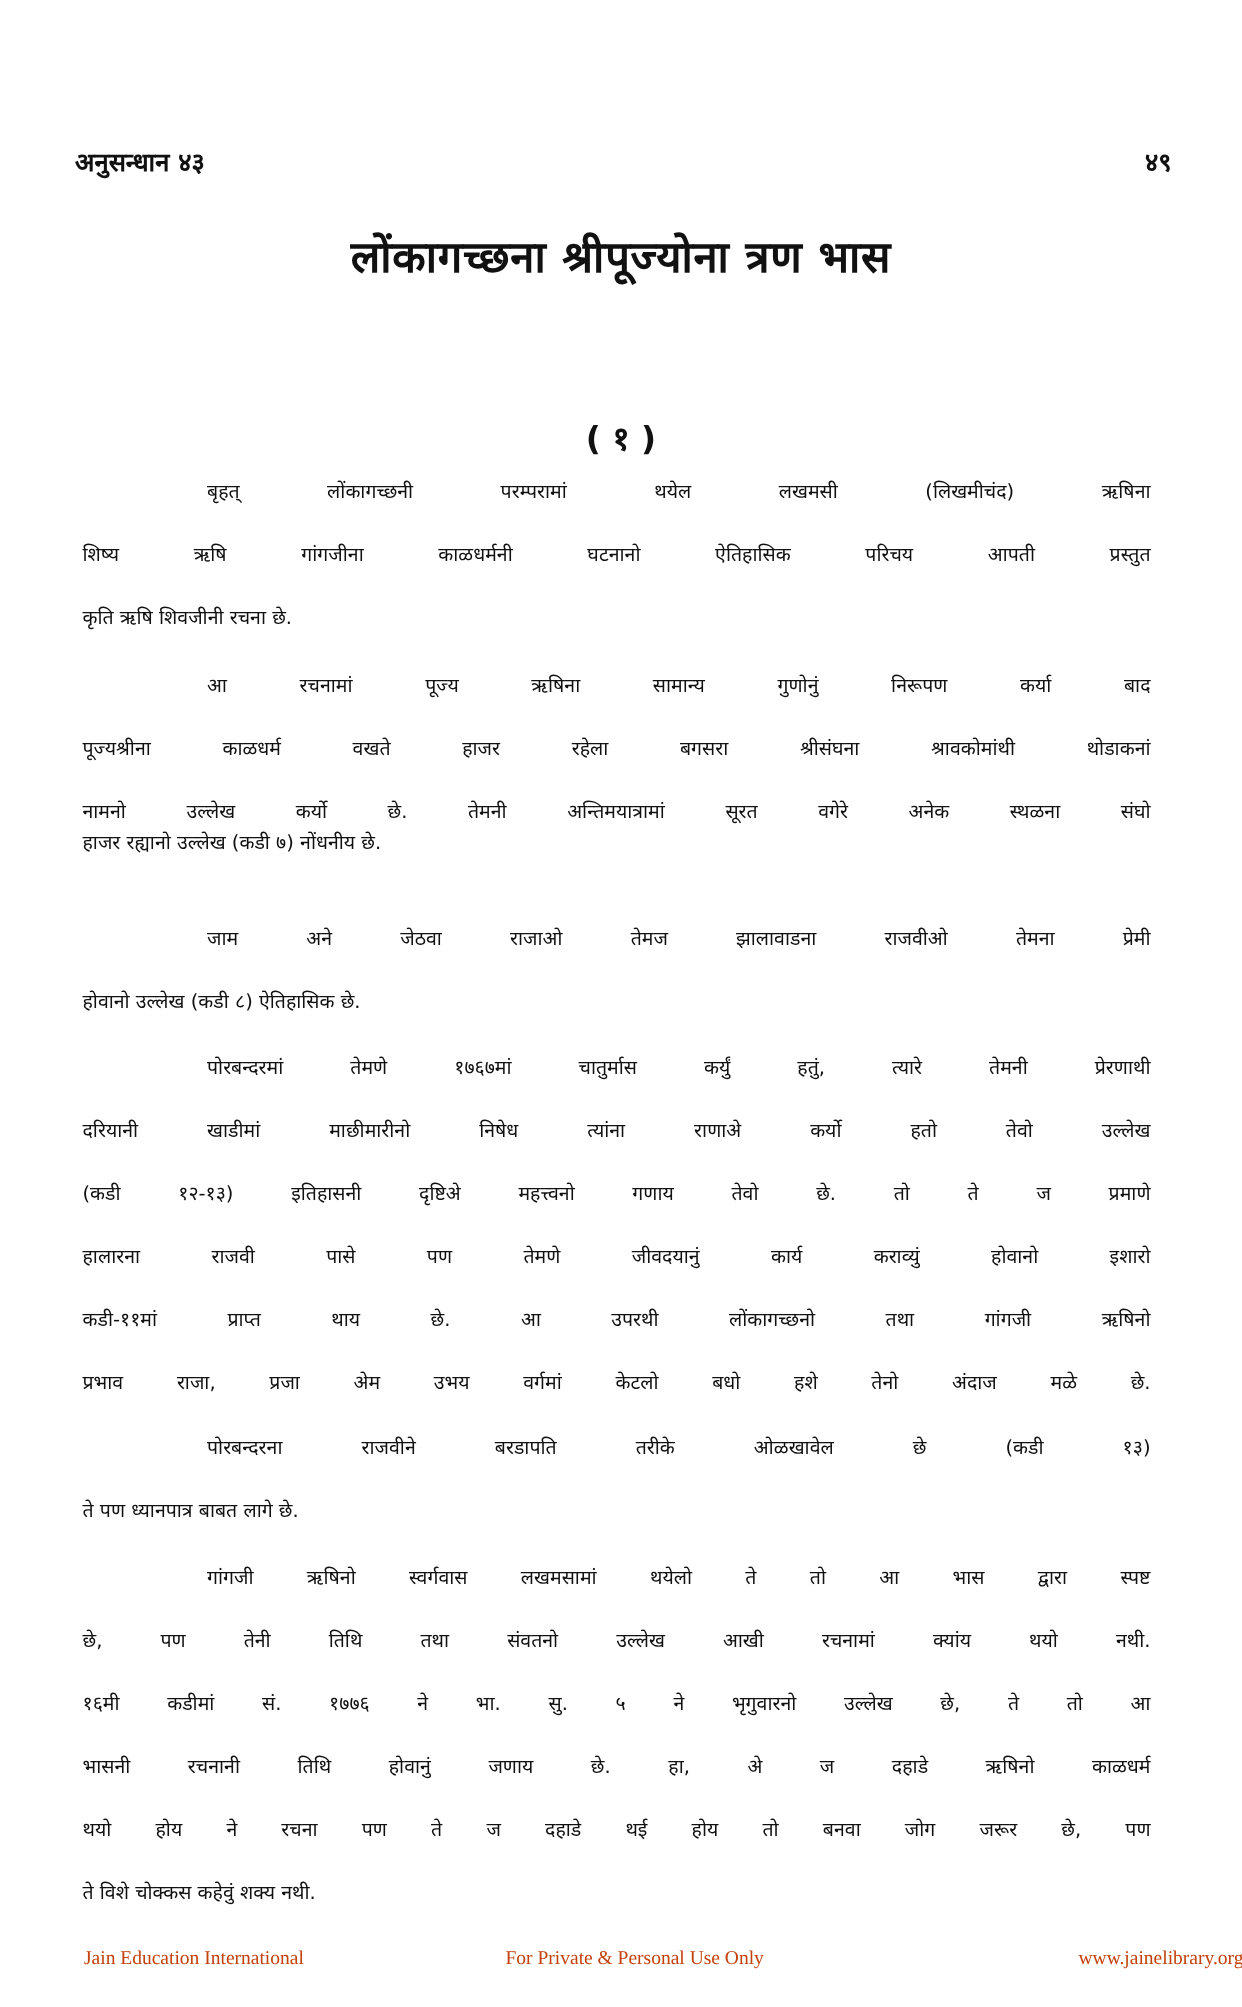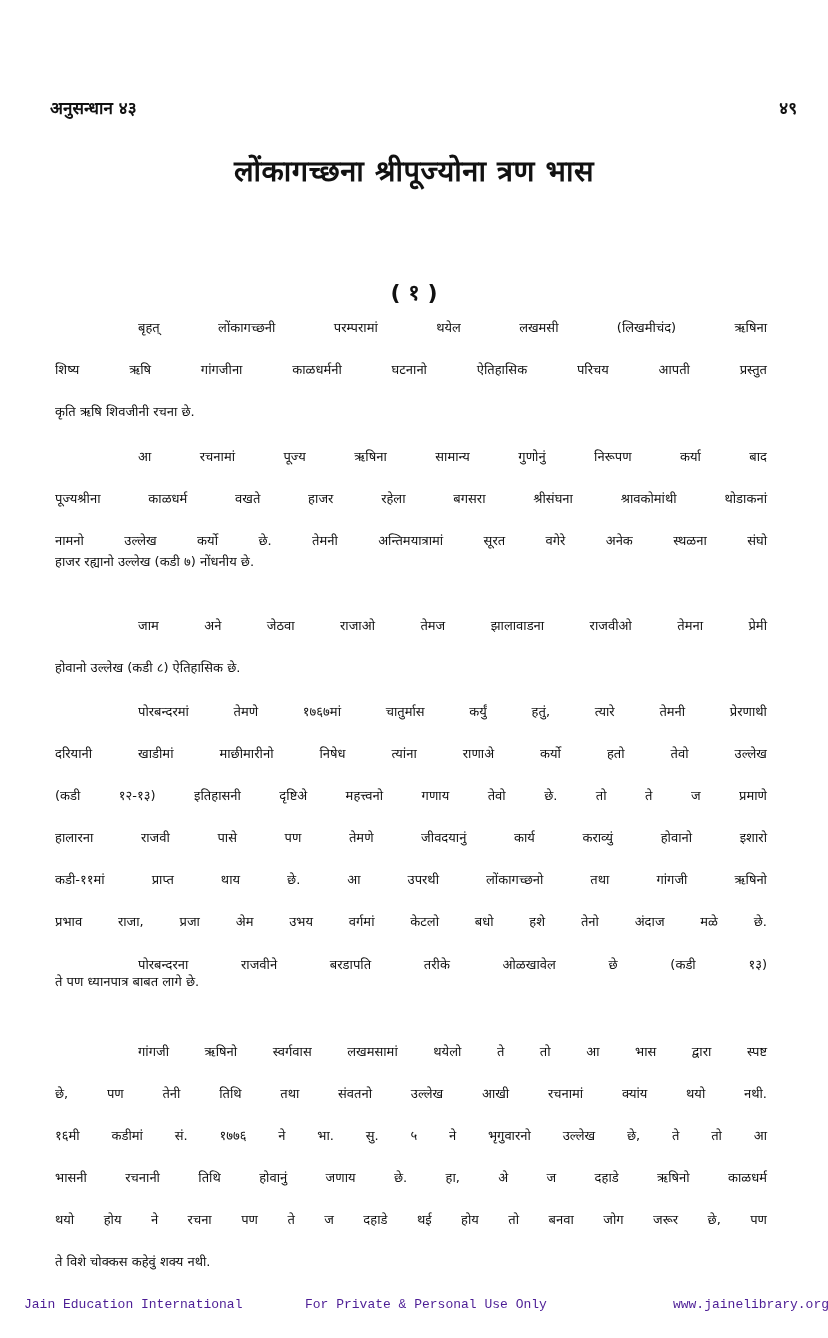--- a/index.html
+++ b/index.html
@@ -1,32 +1,32 @@
 <!DOCTYPE html>
 <html><head>
   <meta charset="utf-8">
   <style>
     html, body { margin: 0; padding: 0; background: #ffffff; }
     body { width: 828px; height: 1338px; position: relative; overflow: hidden;
            font-family: "DejaVu Sans", sans-serif; color: #111111; }
     .page { position: absolute; left: 0; top: 0; width: 828px; height: 1338px; padding-left: 25px; }
     .running-head { position: absolute; top: 96px; font-size: 17px; font-weight: bold; }
     .rh-left { left: 50px; }
-    .rh-right { right: 56px; }
+    .rh-right { right: 72px; }
     .title { position: absolute; top: 150px; left: 0; width: 828px; text-align: center;
              font-size: 29px; font-weight: bold; letter-spacing: 0.5px; }
     .editors { position: absolute; top: 212px; right: 70px; font-size: 21px; font-weight: bold; }
     .section-num { position: absolute; top: 276px; left: 0; width: 828px; text-align: center;
                    font-size: 22px; font-weight: bold; }
     .line { position: absolute; left: 55px; width: 712px; font-size: 13px; white-space: nowrap;
             text-align-last: justify; text-align: justify; }
     .line.indent { left: 138px; width: 629px; }
     .line.last { text-align-last: left; width: auto; }
-    .footer { position: absolute; top: 1297px; font-size: 13px; color: #4c1d95;
-              font-family: Liberation Mono, monospace; }
+    .footer { position: absolute; top: 1297px; font-size: 13px; color: #c2410c;
+              font-family: Liberation Serif, serif; margin-left: 32px; }
     .f-left { left: 24px; }
     .f-mid { left: 305px; }
     .f-right { right: 24px; }
   </style>
 </head>
 <body>
 
 <div class="page">
 
   <div class="running-head rh-left">अनुसन्धान ४३</div>
@@ -57,21 +57,21 @@
     <div class="line indent" style="top:702px">पोरबन्दरमां तेमणे १७६७मां चातुर्मास कर्युं हतुं, त्यारे तेमनी प्रेरणाथी</div>
     <div class="line" style="top:744px">दरियानी खाडीमां माछीमारीनो निषेध त्यांना राणाअे कर्यो हतो तेवो उल्लेख</div>
     <div class="line" style="top:786px">(कडी १२-१३) इतिहासनी दृष्टिअे महत्त्वनो गणाय तेवो छे. तो ते ज प्रमाणे</div>
     <div class="line" style="top:828px">हालारना राजवी पासे पण तेमणे जीवदयानुं कार्य कराव्युं होवानो इशारो</div>
     <div class="line" style="top:870px">कडी-११मां प्राप्त थाय छे. आ उपरथी लोंकागच्छनो तथा गांगजी ऋषिनो</div>
     <div class="line" style="top:912px">प्रभाव राजा, प्रजा अेम उभय वर्गमां केटलो बधो हशे तेनो अंदाज मळे छे.</div>
   </div>
 
   <div>
     <div class="line indent" style="top:955px">पोरबन्दरना राजवीने बरडापति तरीके ओळखावेल छे (कडी १३)</div>
-    <div class="line last" style="top:972px">ते पण ध्यानपात्र बाबत लागे छे.</div>
+    <div class="line last" style="top:997px">ते पण ध्यानपात्र बाबत लागे छे.</div>
   </div>
 
   <div>
     <div class="line indent" style="top:1042px">गांगजी ऋषिनो स्वर्गवास लखमसामां थयेलो ते तो आ भास द्वारा स्पष्ट</div>
     <div class="line" style="top:1084px">छे, पण तेनी तिथि तथा संवतनो उल्लेख आखी रचनामां क्यांय थयो नथी.</div>
     <div class="line" style="top:1126px">१६मी कडीमां सं. १७७६ ने भा. सु. ५ ने भृगुवारनो उल्लेख छे, ते तो आ</div>
     <div class="line" style="top:1168px">भासनी रचनानी तिथि होवानुं जणाय छे. हा, अे ज दहाडे ऋषिनो काळधर्म</div>
     <div class="line" style="top:1210px">थयो होय ने रचना पण ते ज दहाडे थई होय तो बनवा जोग जरूर छे, पण</div>
     <div class="line last" style="top:1252px">ते विशे चोक्कस कहेवुं शक्य नथी.</div>
   </div>

